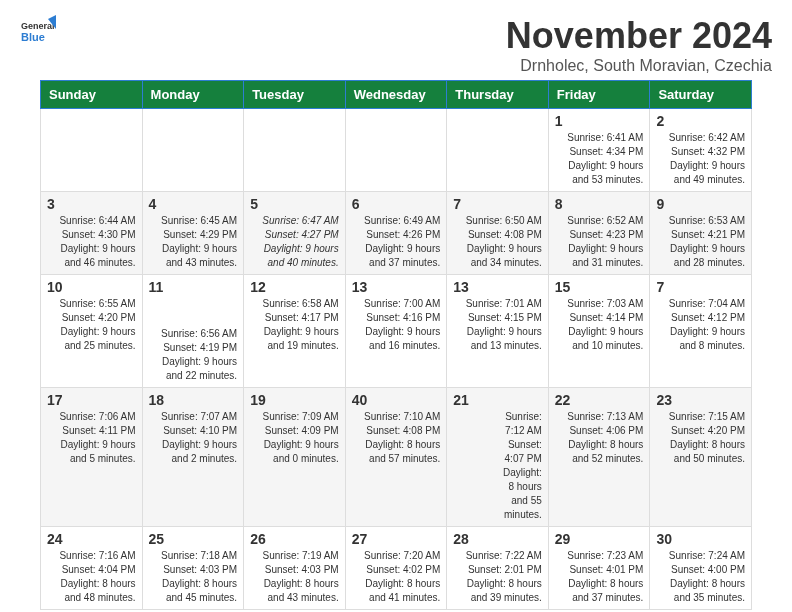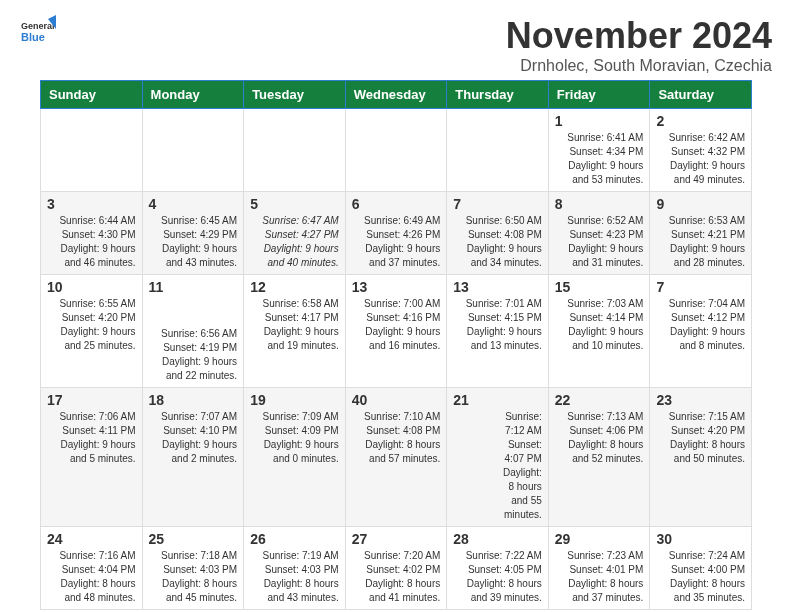--- a/index.html
+++ b/index.html
@@ -230,21 +230,21 @@
           </td>
           <td class="day-cell">
             <span class="day-num">27</span>
             <div class="day-info" style="white-space: pre-line;">Sunrise: 7:20 AM
 Sunset: 4:02 PM
 Daylight: 8 hours and 41 minutes.</div>
           </td>
           <td class="day-cell">
             <span class="day-num">28</span>
             <div class="day-info" style="white-space: pre-line;">Sunrise: 7:22 AM
-Sunset: 4:05 PM
+Sunset: 2:01 PM
 Daylight: 8 hours and 39 minutes.</div>
           </td>
           <td class="day-cell">
             <span class="day-num">29</span>
             <div class="day-info" style="white-space: pre-line;">Sunrise: 7:23 AM
 Sunset: 4:01 PM
 Daylight: 8 hours and 37 minutes.</div>
           </td>
           <td class="day-cell">
             <span class="day-num">30</span>

